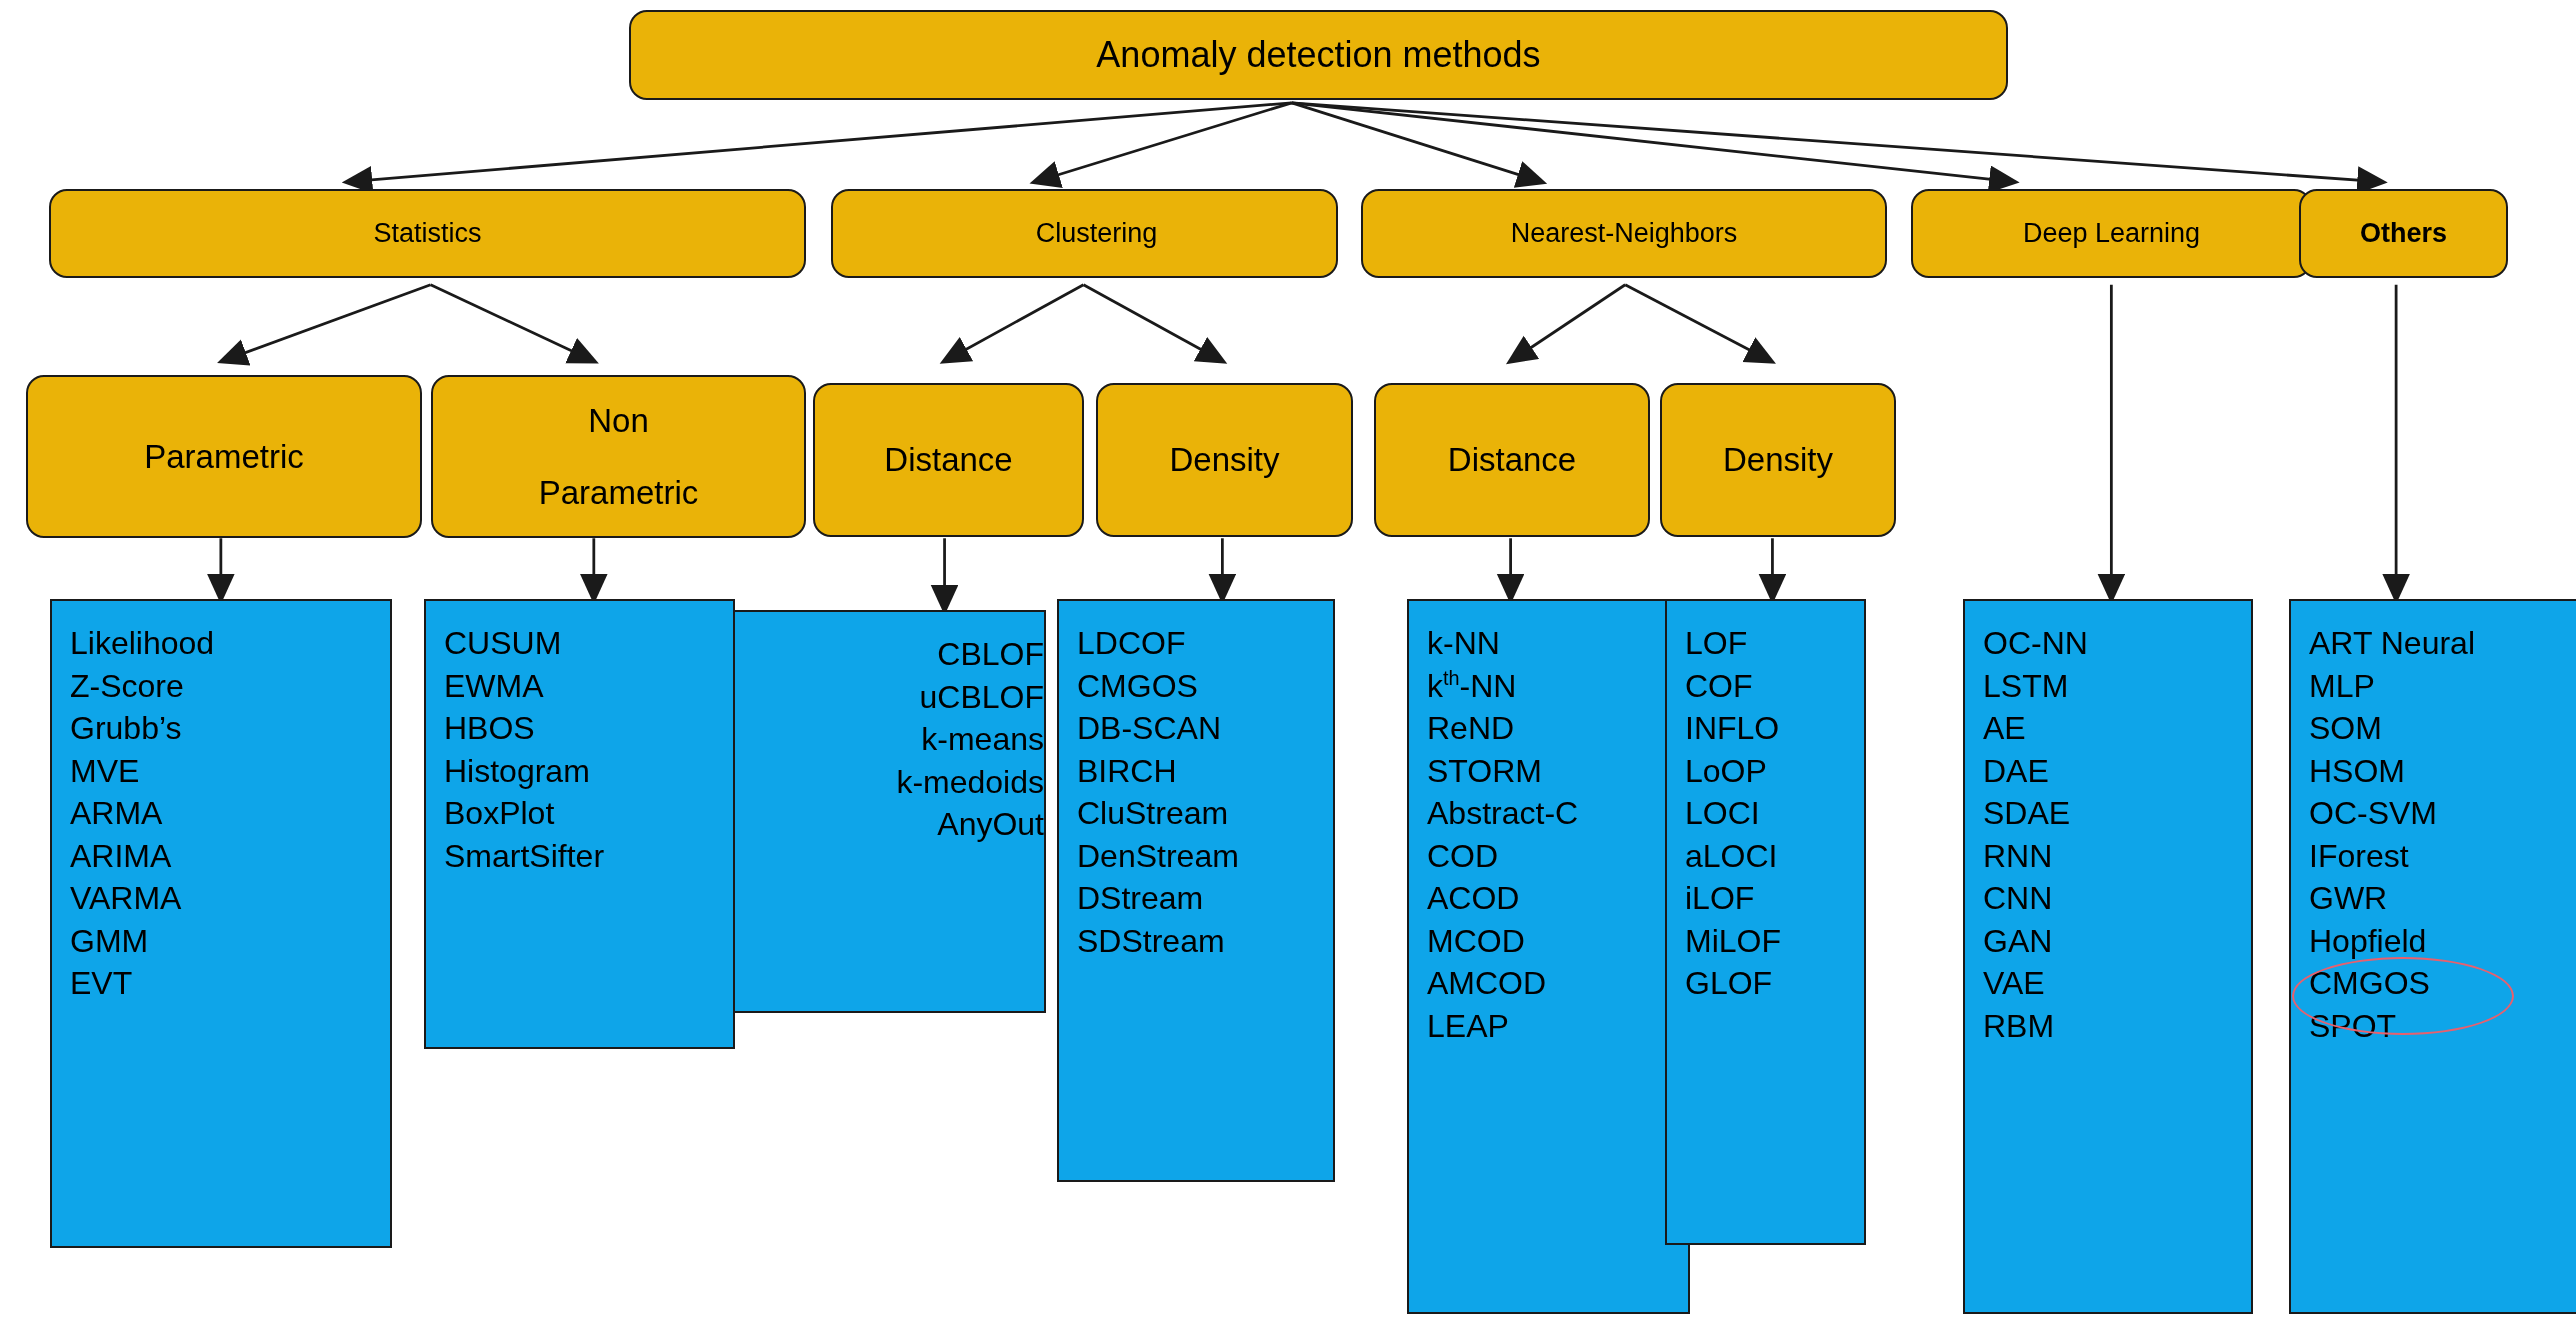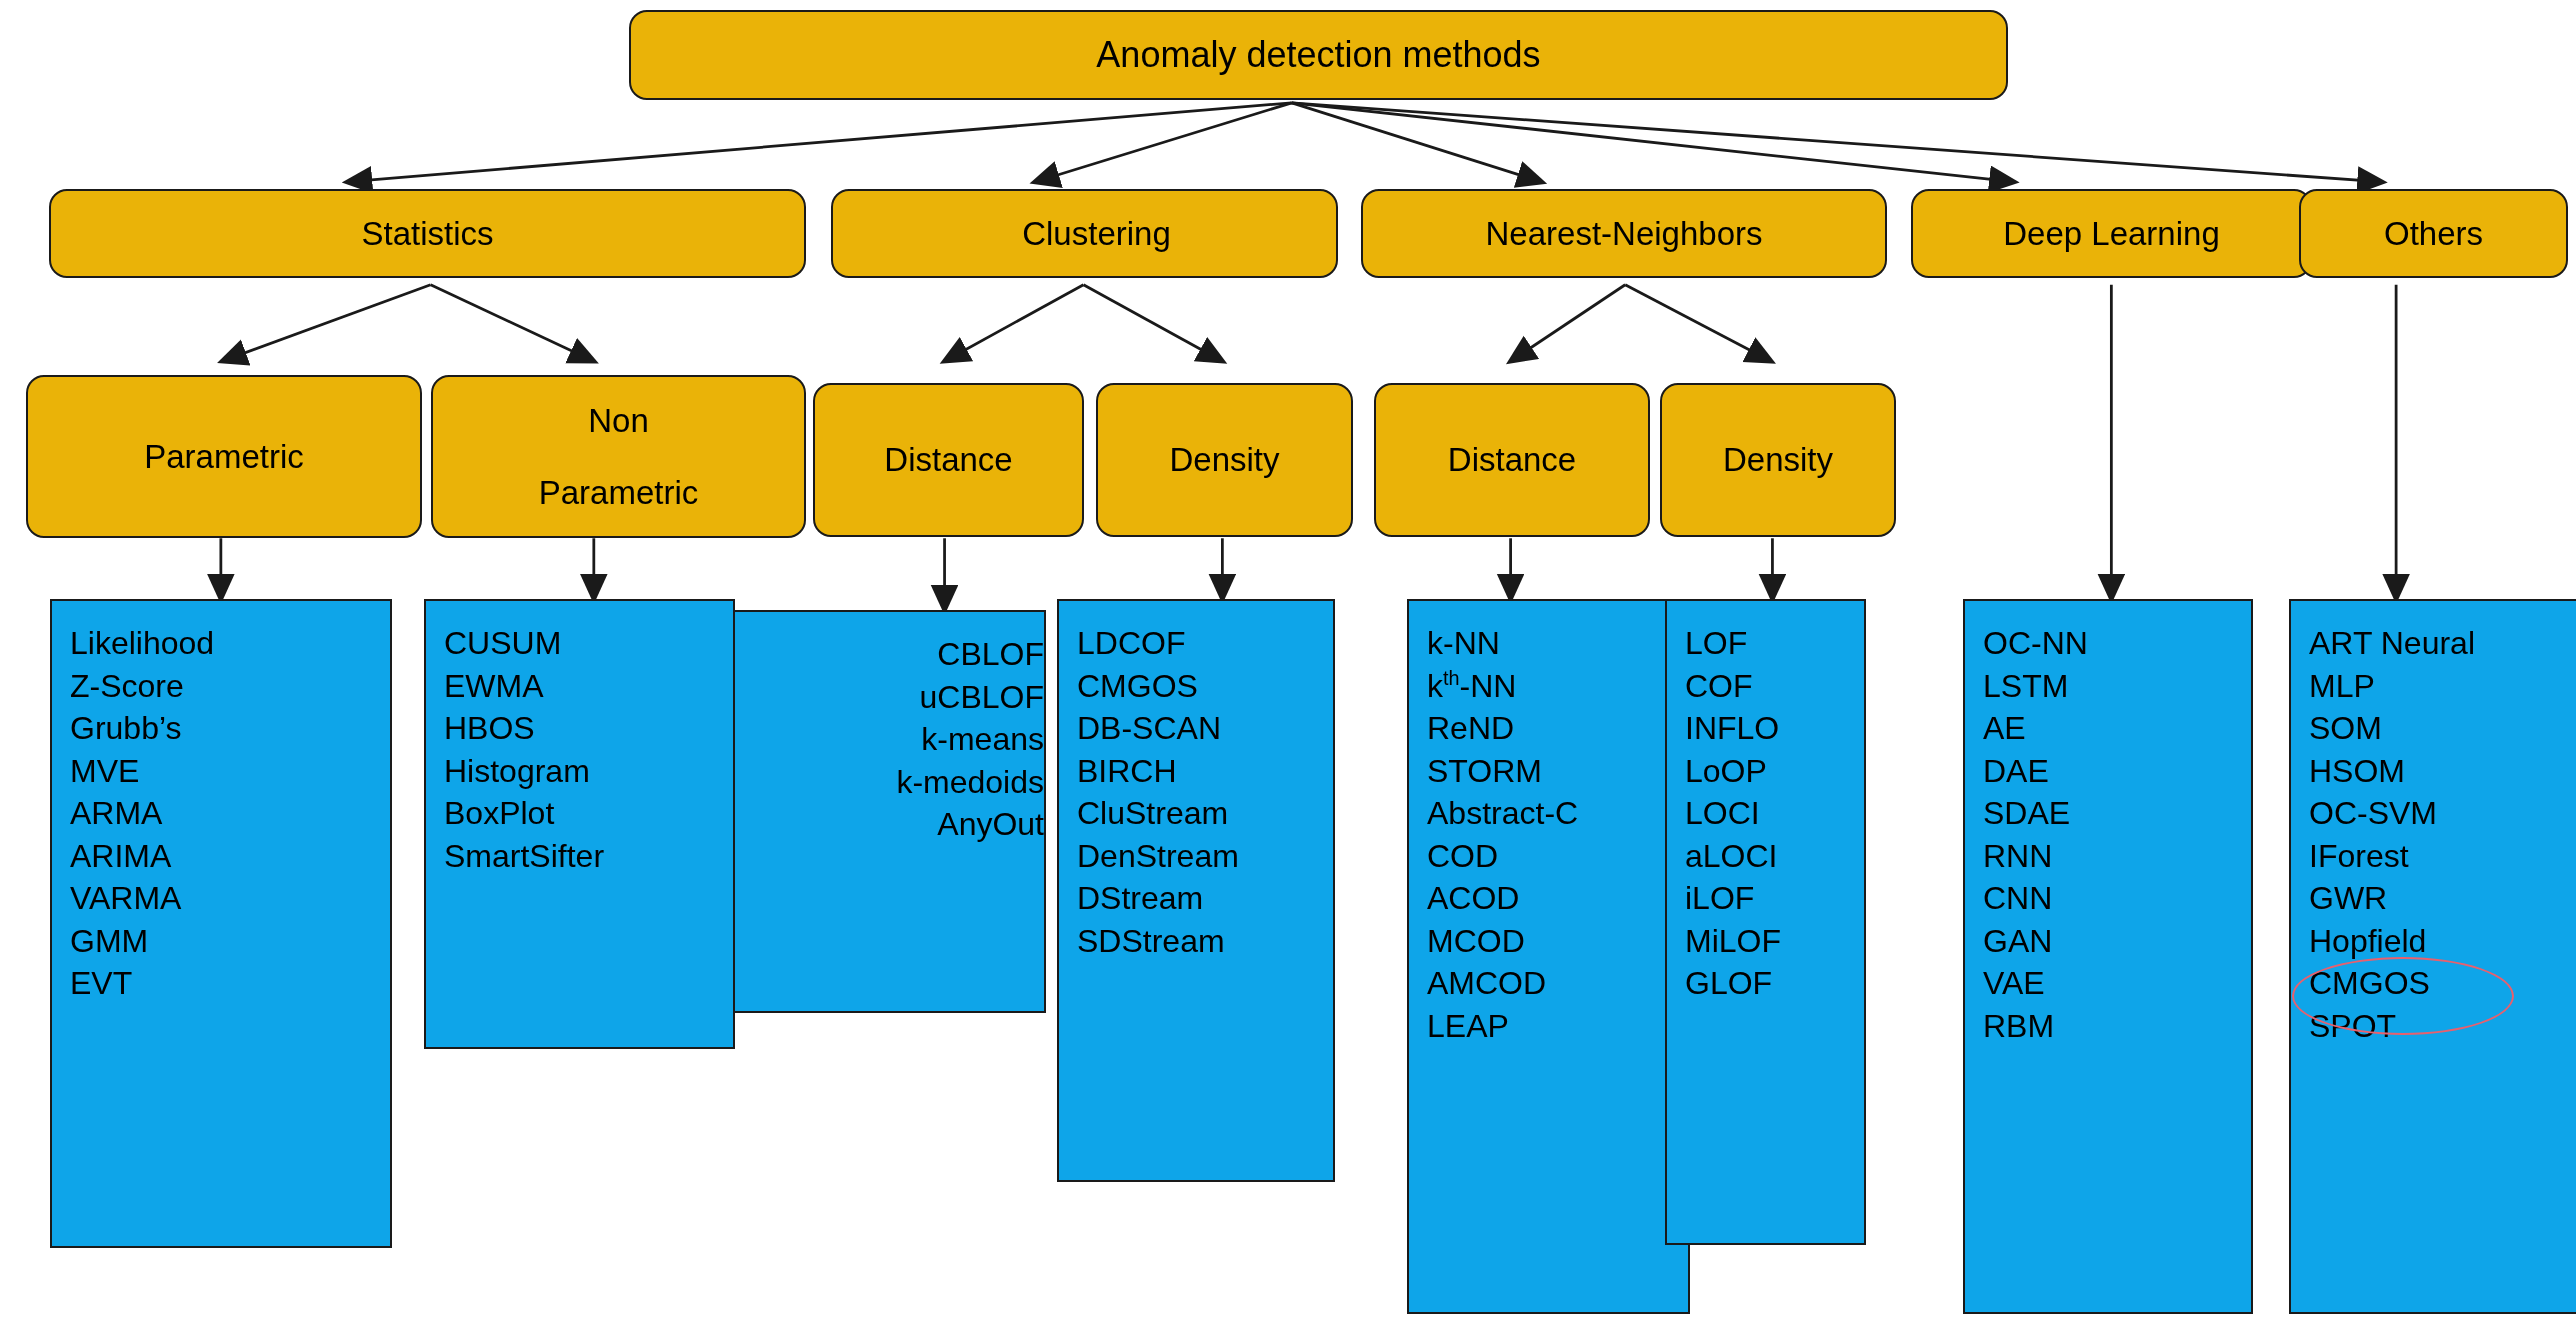--- a/index.html
+++ b/index.html
@@ -37,21 +37,21 @@
     text-align: center;
     line-height: 1.15;
   }
   .rounded {
     border-radius: 18px;
   }
   .root-node {
     font-size: 36px;
   }
   .cat-node {
-    font-size: 33px;
+    font-size: 27px;
   }
   .sub-node {
     font-size: 33px;
   }
   .leaf-box {
     position: absolute;
     box-sizing: border-box;
     border: 2.1px solid #1a1a1a;
     background: #0ea5e9;
     padding: 21px 0 18px 18px;
@@ -127,21 +127,21 @@
   </div>
   <div class="node rounded cat-node" style="left:831px; top:189px; width:507px; height:89px;padding-left:24px;">
     <span>Clustering</span>
   </div>
   <div class="node rounded cat-node" style="left:1361px; top:189px; width:526px; height:89px;">
     <span>Nearest-Neighbors</span>
   </div>
   <div class="node rounded cat-node" style="left:1911px; top:189px; width:401px; height:89px;">
     <span>Deep Learning</span>
   </div>
-  <div class="node rounded cat-node" style="left:2299px; top:189px; width:269px; height:89px;">
+  <div class="node rounded cat-node" style="left:2299px; top:189px; width:209px; height:89px;font-weight:bold;">
     <span>Others</span>
   </div>
 
   <div class="node rounded sub-node" style="left:26px; top:375px; width:396px; height:163px;">
     <span>Parametric</span>
   </div>
   <div class="node rounded sub-node two-line" style="left:431px; top:375px; width:375px; height:163px;gap:34px;">
     <span>Non</span>
     <span>Parametric</span>
   </div>

